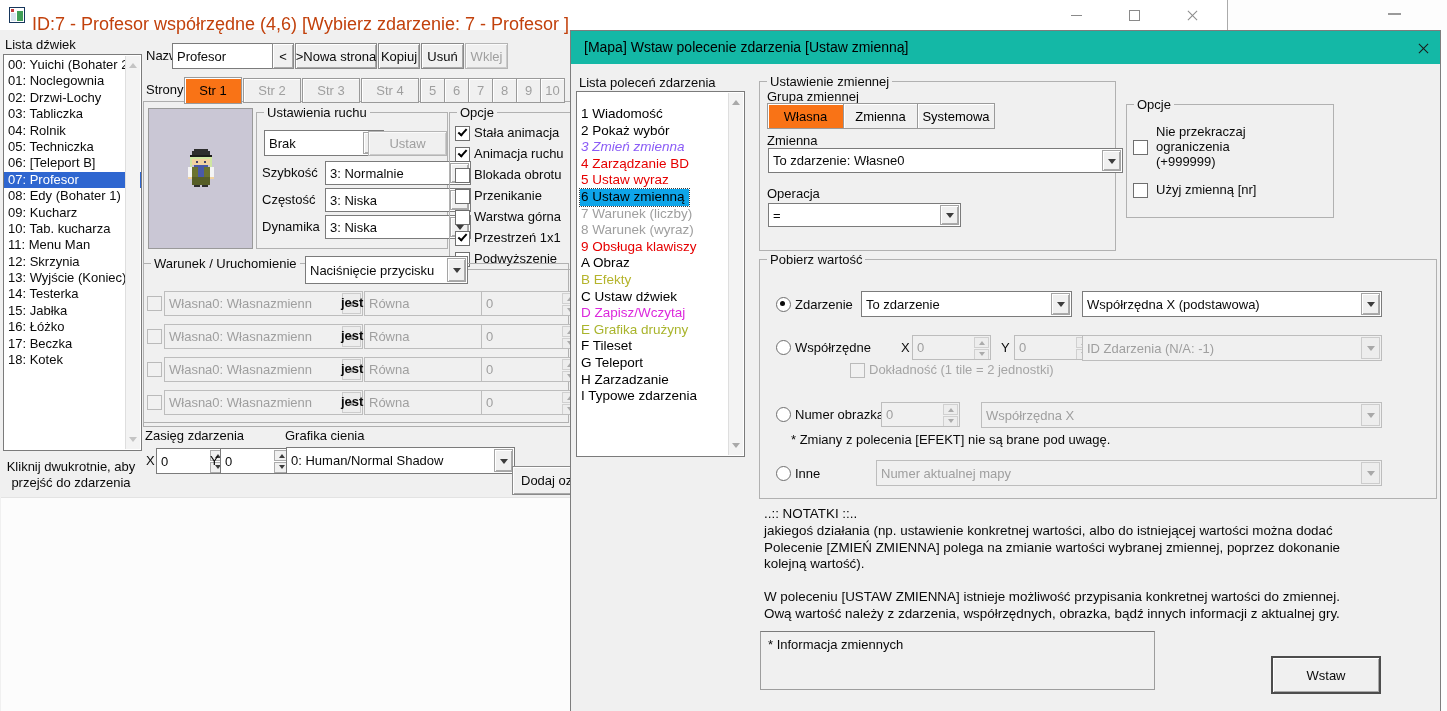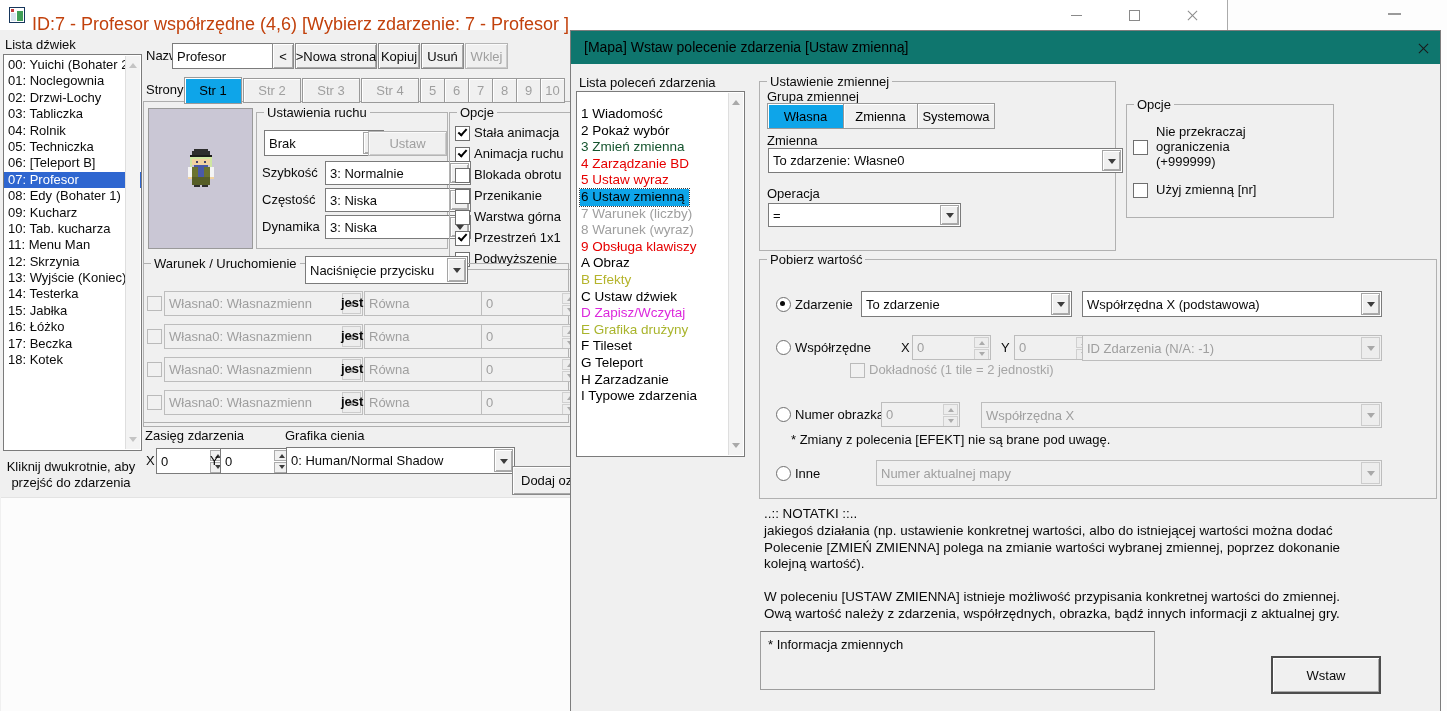--- a/index.html
+++ b/index.html
@@ -33,21 +33,21 @@
   .cb{position:absolute;width:13px;height:13px;background:#fff;border:1px solid #6f6f6f}
   .cb.on::after{content:"";position:absolute;left:2px;top:2px;width:7px;height:3px;
                 border-left:2px solid #000;border-bottom:2px solid #000;transform:rotate(-48deg)}
   .cb.dis{background:#f1f1f1;border-color:#bababa}
   .radio{position:absolute;width:13px;height:13px;border-radius:50%;background:#fff;border:1px solid #6f6f6f}
   .radio.on::after{content:"";position:absolute;left:3px;top:3px;width:5px;height:5px;border-radius:50%;background:#0a0a0a}
   .grp{position:absolute;border:1px solid #b1b1b1}
   .gt{position:absolute;top:-8px;left:7px;background:#f0f0f0;padding:0 3px;white-space:nowrap}
   .tab{position:absolute;display:flex;align-items:center;justify-content:center;background:#f0f0f0;
        border:1px solid #9a9a9a;box-shadow:inset 1px 1px 0 #fff;color:#9f9f9f;white-space:nowrap;overflow:hidden}
-  .tab.active{background:#0ea5e9;color:#000;z-index:2}
+  .tab.active{background:#f97316;color:#000;z-index:2}
   .list{position:absolute;background:#fff;border:1px solid #7b7b7b;overflow:hidden}
   .evt-item{height:16.4px;line-height:16.4px;padding-left:4px;white-space:nowrap;overflow:hidden}
   .evt-item.sel{background:#2e66d0;color:#fff}
   .cmd-item{height:16.6px;line-height:16.6px;padding-left:3px;white-space:nowrap;font-size:13.5px}
   .cmd-item .ct{display:inline-block;padding:0 4px 0 1px}
   .cmd-item.sel .ct{background:#0ea5e9;outline:1px dotted #3a3a3a;color:#000}
   .vsb{position:absolute;top:1px;right:1px;bottom:1px;width:14px;background:#f3f3f3;border-left:1px solid #dedede;
        display:flex;flex-direction:column;justify-content:space-between;align-items:center;padding:3px 0}
   .sb-tri-u{width:0;height:0;border:4px solid transparent;border-bottom:5px solid #a9a9a9}
   .sb-tri-d{width:0;height:0;border:4px solid transparent;border-top:5px solid #a9a9a9}
@@ -360,32 +360,32 @@
         </span>
     </div>
     <div class="btn" style="left:512px;top:466px;width:115px;height:27px;justify-content:flex-start;padding-left:8px">Dodaj oz</div>
   </div>
 
   <div class="abs" style="left:1228px;top:0;width:219px;height:711px;background:#fdfdfd"></div>
   <div class="abs" style="left:1388px;top:13px;width:13px;height:2px;background:#9a9a9a"></div>
 
   <div class="abs" style="left:570px;top:30px;width:869px;height:681px;background:#f0f0f0;border:1px solid #7d7d7d;z-index:5">
 
-    <div class="abs" style="left:0;top:0;right:0;height:33px;background:#0f766e">
+    <div class="abs" style="left:0;top:0;right:0;height:33px;background:#14b8a6">
       <span class="lbl" style="left:13px;top:8px;font-size:14px;color:#000">[Mapa] Wstaw polecenie zdarzenia [Ustaw zmienną]</span>
       <div class="caption-btn" style="left:838px;top:5px;width:28px;height:24px">
         <span class="glyph-x dark"></span>
       </div>
     </div>
 
     <span class="lbl" style="left:8px;top:44px">Lista poleceń zdarzenia</span>
     <div class="list" style="left:5px;top:60px;width:167px;height:350px;padding-top:14px">
       <div class="cmd-item"><span class="ct" style="color: rgb(0, 0, 0);">1 Wiadomość</span></div>
       <div class="cmd-item"><span class="ct" style="color: rgb(0, 0, 0);">2 Pokaż wybór</span></div>
-      <div class="cmd-item"><span class="ct" style="color: #14532d;">3 Zmień zmienna</span></div>
+      <div class="cmd-item"><span class="ct" style="color: #8b5cf6; font-style: italic;">3 Zmień zmienna</span></div>
       <div class="cmd-item"><span class="ct" style="color: rgb(230, 0, 0);">4 Zarządzanie BD</span></div>
       <div class="cmd-item"><span class="ct" style="color: rgb(230, 0, 0);">5 Ustaw wyraz</span></div>
       <div class="cmd-item sel"><span class="ct" style="color: rgb(0, 0, 0);">6 Ustaw zmienną</span></div>
       <div class="cmd-item"><span class="ct" style="color: rgb(159, 159, 159);">7 Warunek (liczby)</span></div>
       <div class="cmd-item"><span class="ct" style="color: rgb(159, 159, 159);">8 Warunek (wyraz)</span></div>
       <div class="cmd-item"><span class="ct" style="color: rgb(230, 0, 0);">9 Obsługa klawiszy</span></div>
       <div class="cmd-item"><span class="ct" style="color: rgb(0, 0, 0);">A Obraz</span></div>
       <div class="cmd-item"><span class="ct" style="color: rgb(181, 180, 44);">B Efekty</span></div>
       <div class="cmd-item"><span class="ct" style="color: rgb(0, 0, 0);">C Ustaw dźwiek</span></div>
       <div class="cmd-item"><span class="ct" style="color: rgb(220, 40, 220);">D Zapisz/Wczytaj</span></div>

